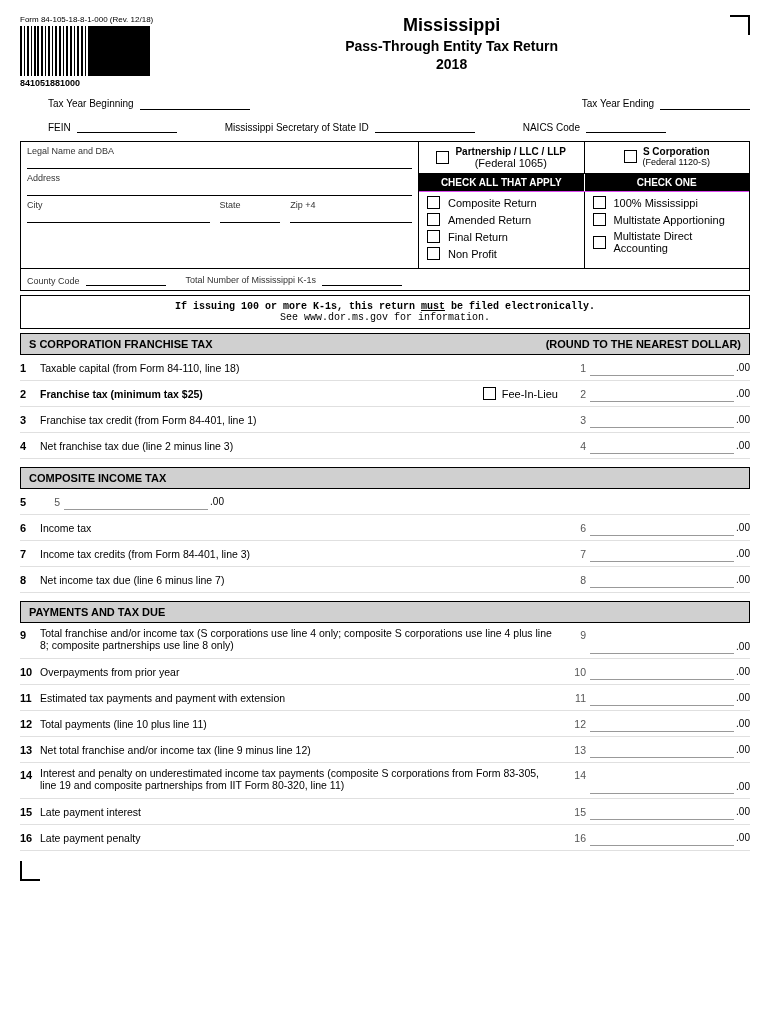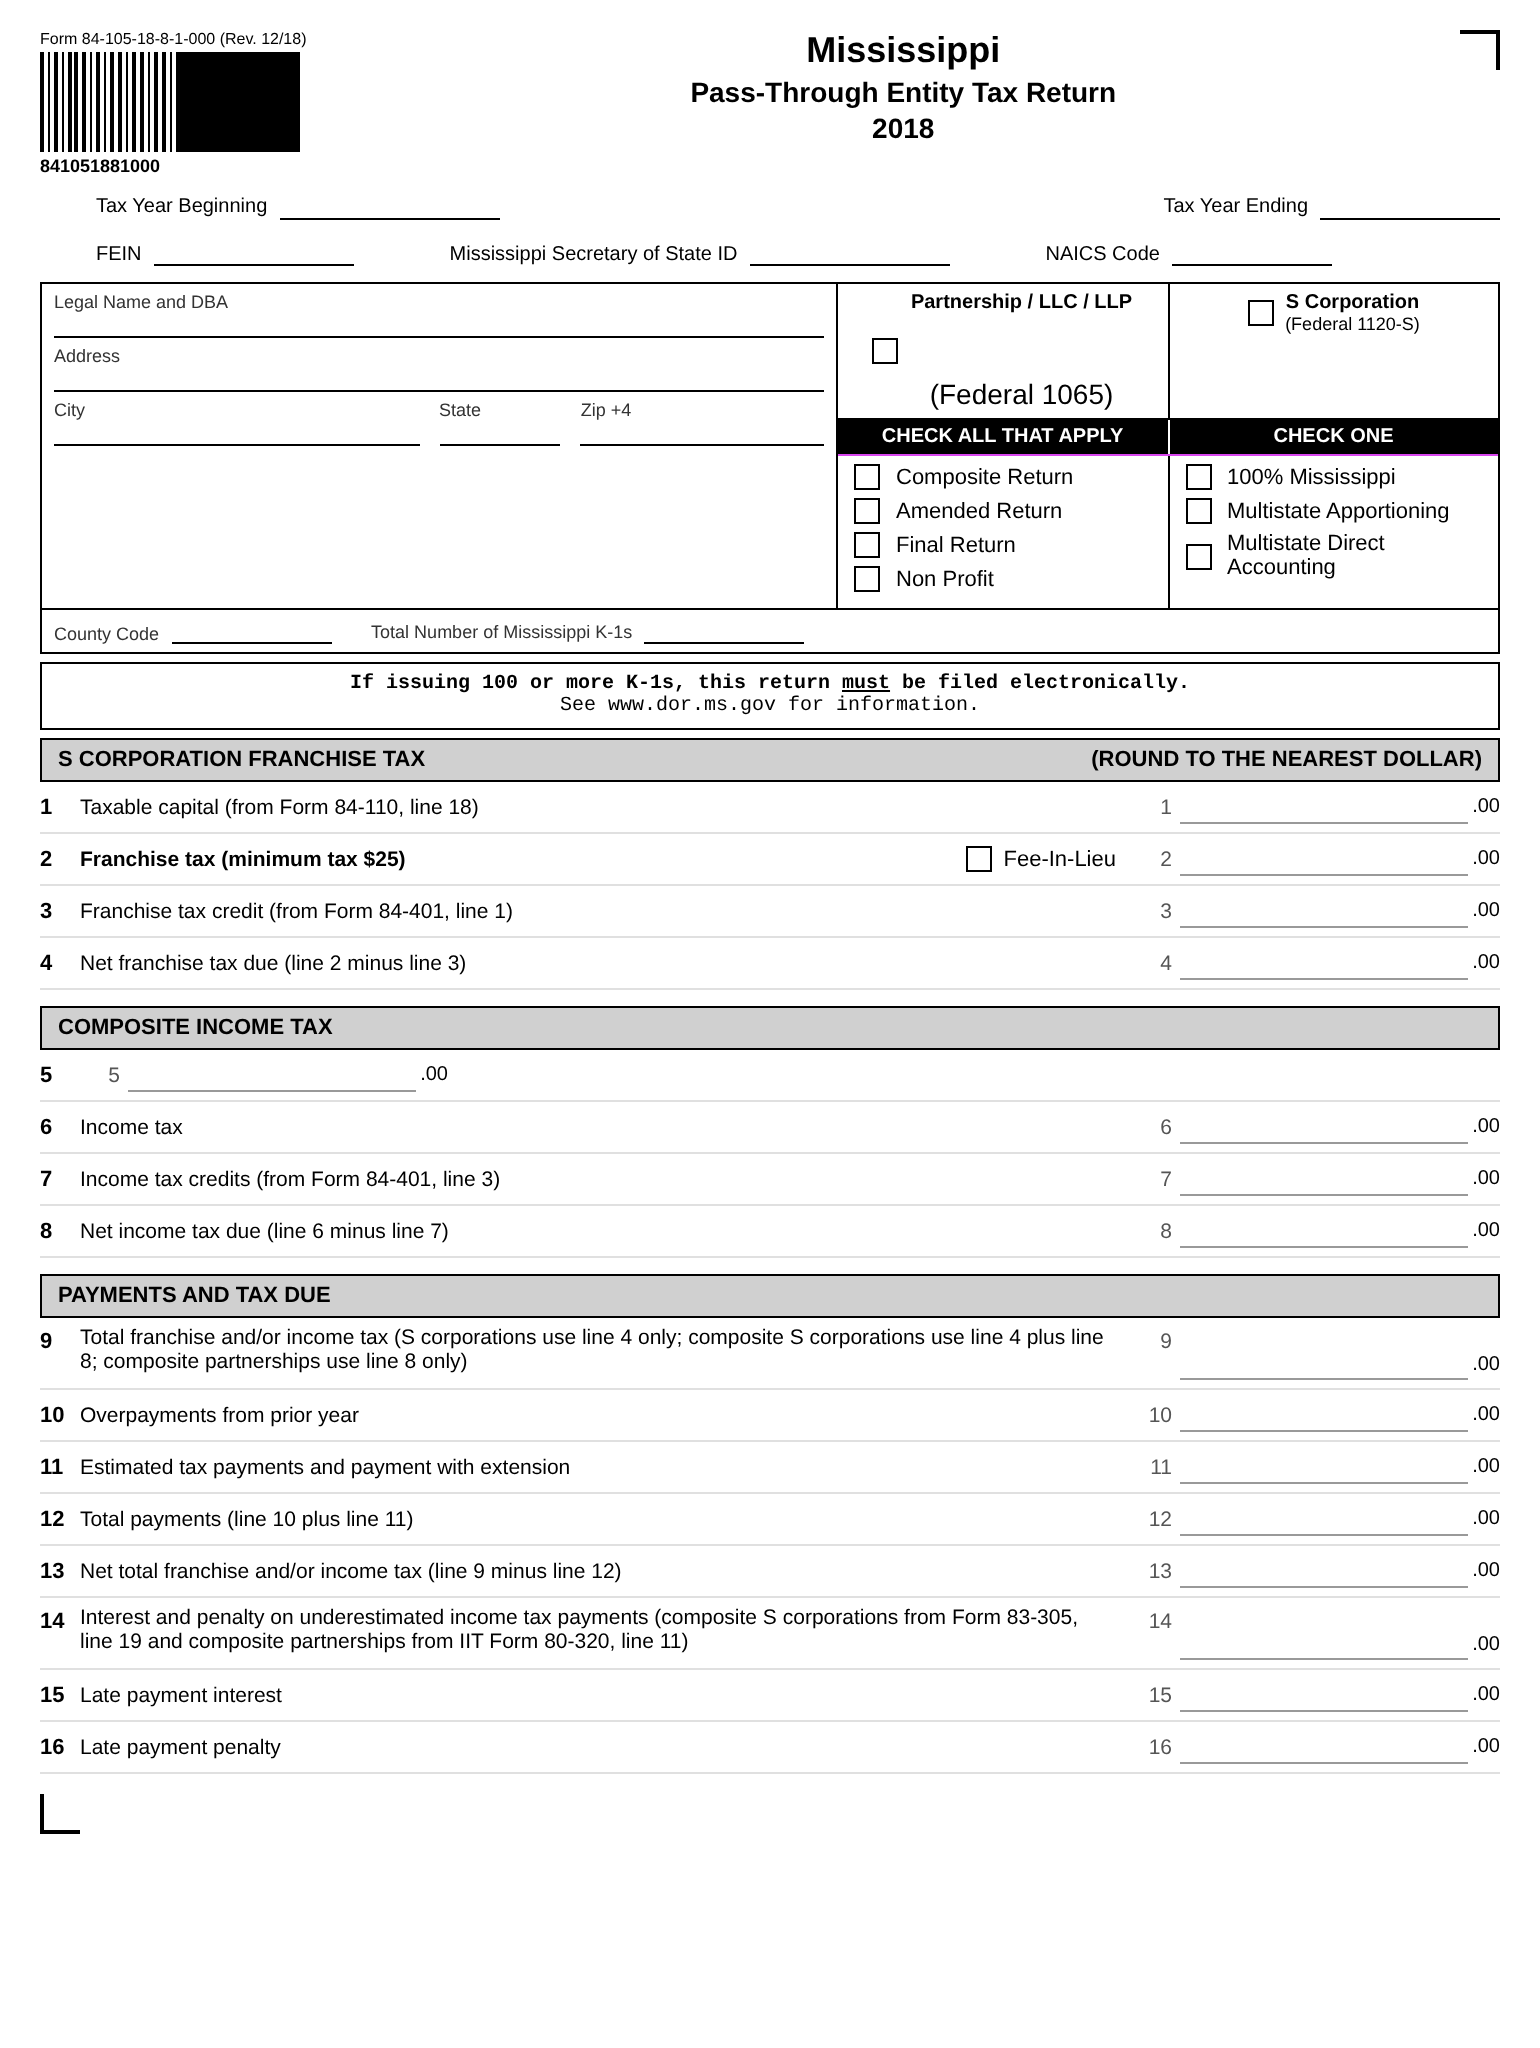--- a/index.html
+++ b/index.html
@@ -311,21 +311,21 @@
     </div>
 
     <div style="width:330px; vertical-align:top;">
 
       <div style="display:flex; border-bottom:1px solid #000;">
         <div style="flex:1; padding:4px 6px; border-right:1px solid #000; text-align:center;">
           <div style="display:flex; align-items:center; justify-content:center; gap:6px;">
             <div class="checkbox-box"></div>
             <div>
               <div style="font-size:10px; font-weight:bold;">Partnership / LLC / LLP</div>
-              <div style="font-size:14px;margin-top:32px;">(Federal 1065)</div>
+              <div style="font-size:11px;">(Federal 1065)</div>
             </div>
           </div>
         </div>
         <div style="flex:1; padding:4px 6px; text-align:center;">
           <div style="display:flex; align-items:center; justify-content:center; gap:6px;">
             <div class="checkbox-box"></div>
             <div>
               <div style="font-size:10px; font-weight:bold;">S Corporation</div>
               <div style="font-size:9px;">(Federal 1120-S)</div>
             </div>

